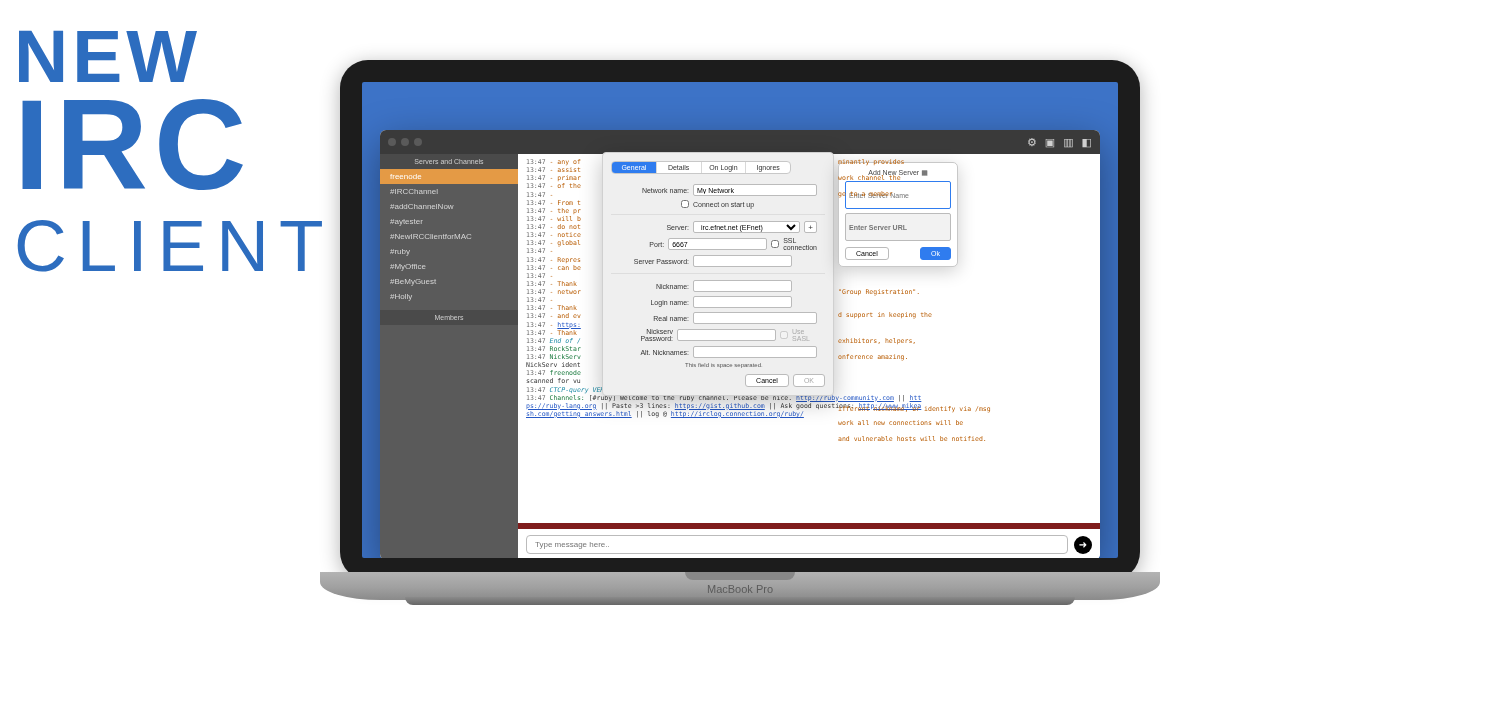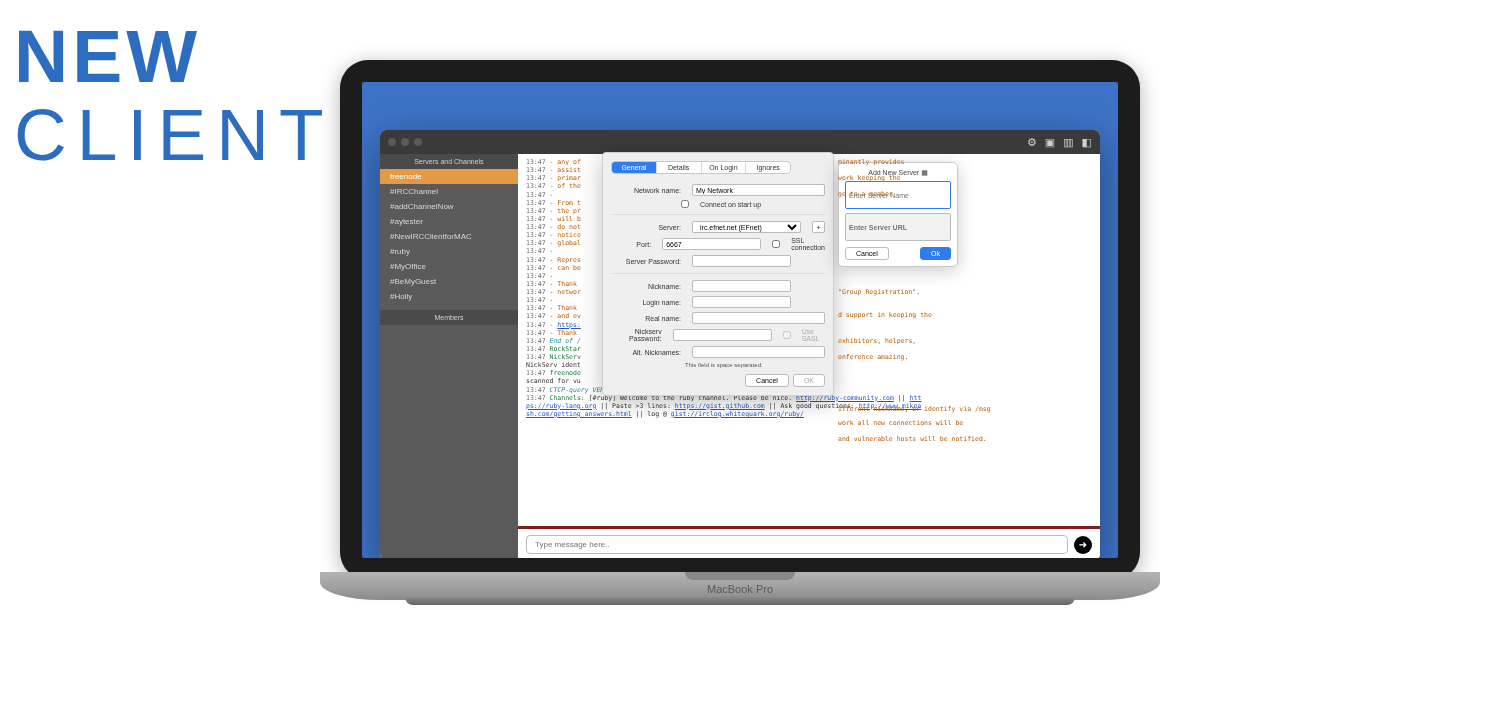--- a/index.html
+++ b/index.html
@@ -156,21 +156,21 @@
 }
 .chat-log .ts { color: #6b6b6b; }
 .chat-log .sys { color: #1b8aa5; font-style: italic; }
 .chat-log .motd { color: #b85b00; }
 .chat-log .nick { color: #1b7a3e; }
 .chat-log .lnk { color: #2457c5; text-decoration: underline; }
 .message-bar {
   display: flex;
   align-items: center;
   padding: 6px 8px;
-  border-top: 3px solid #7f1d1d;
+  border-top: 6px solid #7f1d1d;
   background: #fff;
 }
 .message-bar input {
   flex: 1;
   border: 1px solid #bbb;
   border-radius: 4px;
   padding: 4px 8px;
   font-size: 8px;
   color: #999;
 }
@@ -206,22 +206,22 @@
   padding: 2px 4px;
   font-size: 7px;
   border-right: 1px solid #d8d8d8;
   cursor: pointer;
 }
 .tabs .tab:last-child { border-right: none; }
 .tabs .tab.active { background: #2f7cef; color: #fff; }
 .form-row {
   display: flex;
   align-items: center;
-  padding: 2px 8px;
-  gap: 11px;
+  padding: 2px 16px;
+  gap: 4px;
 }
 .form-row label {
   width: 70px;
   text-align: right;
   font-size: 7px;
 }
 .form-row input[type="text"], .form-row input[type="password"], .form-row select {
   flex: 1;
   height: 12px;
   border: 1px solid #bbb;
@@ -269,20 +269,21 @@
   width: 13px; height: 12px; border: 1px solid #bbb; border-radius: 2px; background: #fff;
   display: inline-flex; align-items: center; justify-content: center; font-size: 8px;
 }
 .disabled-chk { color: #aaa; }
 </style>
 </head>
 <body>
 
 <div class="headline">
   <div class="l1">NEW</div>
+  <div class="l2">IRC</div>
   <div class="l3">CLIENT</div>
 </div>
 
 <div class="laptop">
   <div class="laptop-bezel">
     <div class="laptop-screen">
 
       <div class="app-window">
         <div class="titlebar">
           <div class="traffic">
@@ -338,21 +339,21 @@
                 <div><span class="ts">13:47</span> <span class="motd">- Thank</span></div>
                 <div><span class="ts">13:47</span> <span class="sys">End of /</span></div>
                 <div><span class="ts">13:47</span> <span class="nick">RockStar</span></div>
                 <div><span class="ts">13:47</span> <span class="nick">NickServ</span></div>
                 <div><span>NickServ ident</span></div>
                 <div><span class="ts">13:47</span> <span class="nick">freenode</span></div>
                 <div><span>scanned for vu</span></div>
                 <div><span class="ts">13:47</span> <span class="sys">CTCP-query VERSION from freenode-connect</span></div>
                 <div><span class="ts">13:47</span> <span class="nick">Channels:</span><span> [#ruby] Welcome to the ruby channel. Please be nice. </span><span class="lnk">http://ruby-community.com</span><span> || </span><span class="lnk">htt</span></div>
                 <div><span class="lnk">ps://ruby-lang.org</span><span> || Paste &gt;3 lines: </span><span class="lnk">https://gist.github.com</span><span> || Ask good questions: </span><span class="lnk">http://www.mikea</span></div>
-                <div><span class="lnk">sh.com/getting_answers.html</span><span> || log @ </span><span class="lnk">gist://irclog.whitequark.org/ruby/</span></div>
+                <div><span class="lnk">sh.com/getting_answers.html</span><span> || log @ </span><span class="lnk">http://irclog.connection.org/ruby/</span></div>
               </div>
             <div class="message-bar">
               <input type="text" placeholder="Type message here.." style="">
               <div class="send-btn">
                 <span>➜</span>
               </div>
             </div>
 
             <div class="prefs-dialog">
               <div class="tabs">
@@ -427,21 +428,21 @@
               <input class="focus" type="text" placeholder="Enter Server Name" style="">
               <input class="off" type="text" placeholder="Enter Server URL" style="">
               <div class="pop-btns">
                 <button class="btn">Cancel</button>
                 <button class="btn primary">Ok</button>
               </div>
             </div>
 
           <div style="position: absolute; left: 320px; top: 4px; font-family: Menlo, Consolas, monospace; font-size: 6.5px; line-height: 1.25; color: rgb(184, 91, 0);">
                 <div style="margin-top:0px">minantly provides</div>
-                <div style="margin-top:8px">work keeping the</div>
+                <div style="margin-top:8px">work channel the</div>
                 <div style="margin-top:8px">ge to a member</div>
                 <div style="margin-top:90px">"Group Registration".</div>
                 <div style="margin-top:14px">d support in keeping the</div>
                 <div style="margin-top:18px">exhibitors, helpers,</div>
                 <div style="margin-top:8px">onference amazing.</div>
                 <div style="margin-top:44px">ifferent nickname, or identify via /msg</div>
                 <div style="margin-top:6px">work all new connections will be</div>
                 <div style="margin-top:8px">and vulnerable hosts will be notified.</div>
               </div>
             </div>

